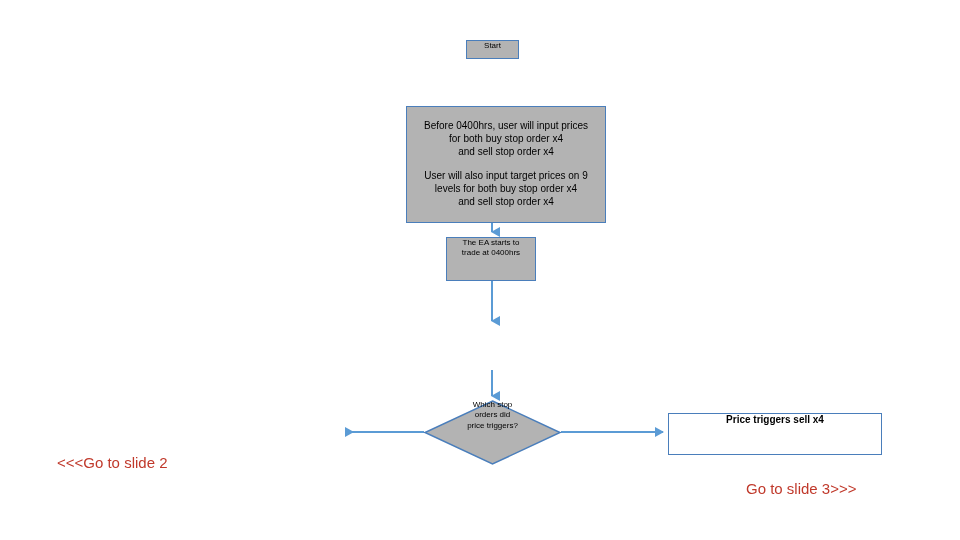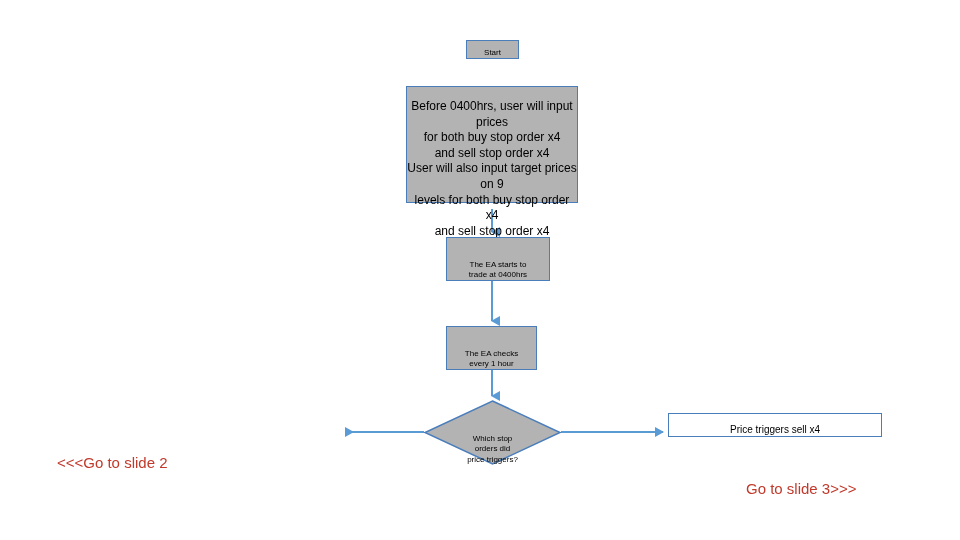--- a/index.html
+++ b/index.html
@@ -15,21 +15,21 @@
   }
   #canvas {
     position: relative;
     width: 960px;
     height: 540px;
   }
   .node {
     position: absolute;
     box-sizing: border-box;
     display: flex;
-    align-items: flex-end;
+    align-items: flex-start;
     justify-content: center;
     text-align: center;
     color: #000000;
     line-height: 1.25;
   }
   .box {
     background: #b3b3b3;
     border: 1px solid #4a7ebb;
   }
   .box-white {
@@ -58,44 +58,44 @@
   #title-node {
     left: 380px;
     top: 60px;
     width: 200px;
     height: 25px;
     font-size: 11.5px;
   }
   
   #setup-node {
     left: 406px;
-    top: 86px;
-    width: 172px;
+    top: 106px;
+    width: 200px;
     height: 117px;
-    font-size: 12px;
+    font-size: 10px;
   }
   #setup-inner {
     display: flex;
     flex-direction: column;
     justify-content: space-between;
     height: 100%;
     width: 100%;
     padding-top: 12px;
     padding-bottom: 14px;
     box-sizing: border-box;
   }
   #setup-inner .para {
     white-space: pre-line;
     line-height: 1.3;
   }
   
   #ea-start-node {
     left: 446px;
     top: 237px;
-    width: 104px;
+    width: 90px;
     height: 44px;
     font-size: 8px;
   }
   
   #ea-check-node {
     left: 446px;
     top: 326px;
     width: 91px;
     height: 44px;
     font-size: 8px;
@@ -129,22 +129,23 @@
     top: 411px;
     width: 208px;
     height: 40px;
     font-size: 10px;
   }
   
   #sell-node {
     left: 668px;
     top: 413px;
     width: 214px;
-    height: 24px;
+    height: 42px;
     font-size: 10px;
+    font-weight: bold;
   }
   
   .footer-link {
     position: absolute;
     color: #c0392b;
     font-weight: normal;
     font-size: 15px;
     white-space: nowrap;
   }
   #goto-slide2 {
@@ -204,24 +205,20 @@
 levels for both buy stop order x4
 and sell stop order x4</div>
     </div>
   </div>
 
   <div class="node box" id="ea-start-node">
     <span class="txt">The EA starts to
 trade at 0400hrs</span>
   </div>
 
-  <div class="node box" id="ea-check-node">
-    <span class="txt">The EA checks
-every 1 hour</span>
-  </div>
 
   <div class="node" id="decision-node">
     <svg id="decision-shape" viewBox="0 0 137 65" preserveAspectRatio="none">
       <polygon points="68.5,1 136,32.5 68.5,64 1,32.5" fill="#b3b3b3" stroke="#4a7ebb" stroke-width="1.5"></polygon>
     </svg>
     <span id="decision-label">Which stop
 orders did
 price triggers?</span>
   </div>
 

